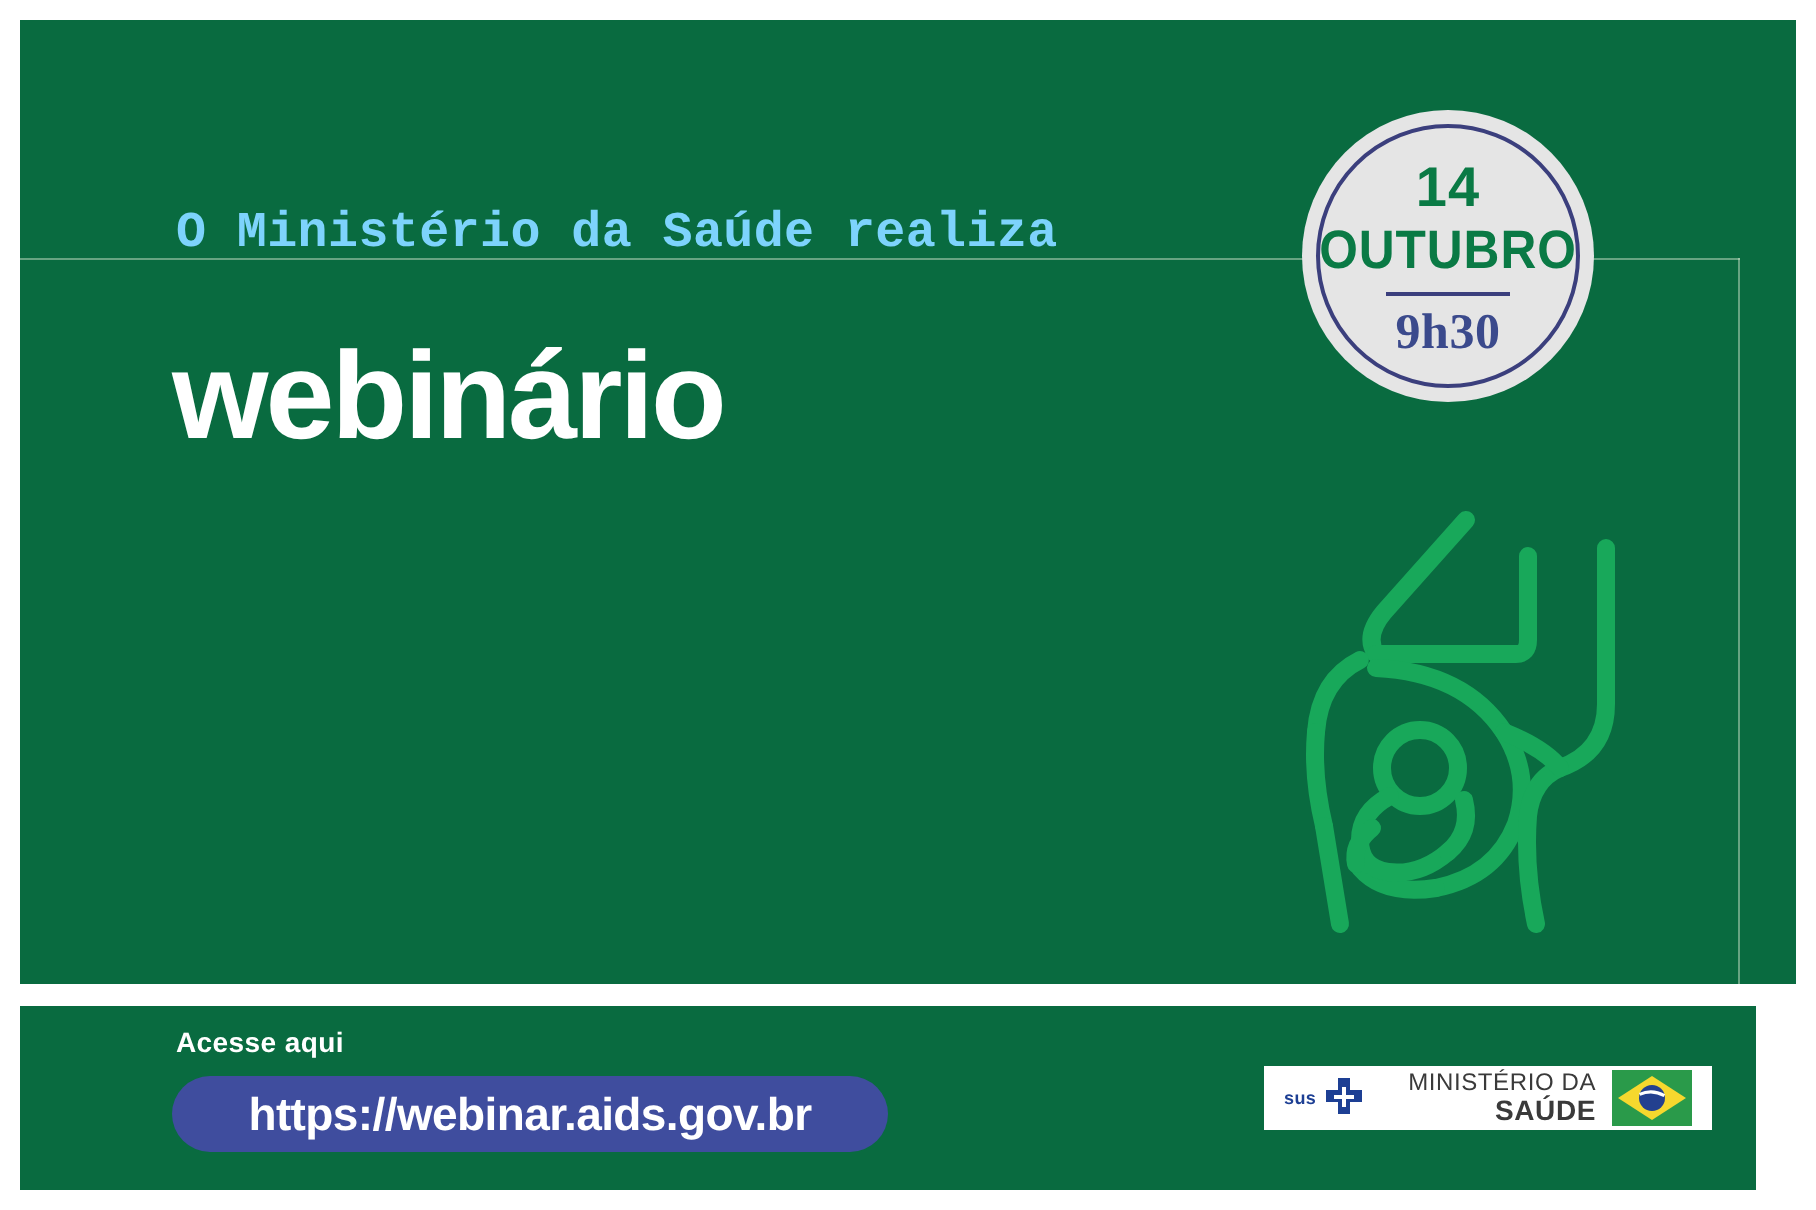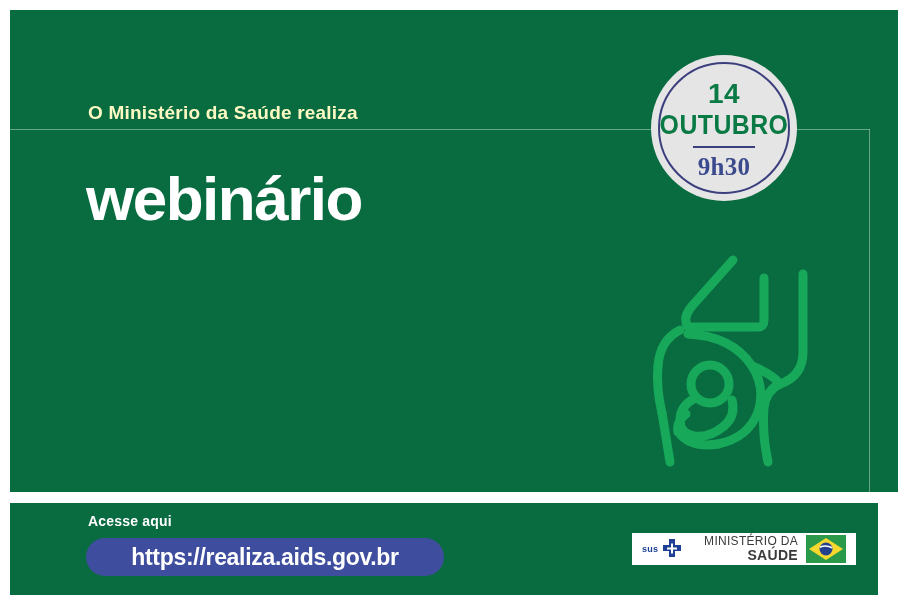--- a/index.html
+++ b/index.html
@@ -49,25 +49,26 @@
     width: 1px;
     height: 363px;
     background: rgba(220, 235, 210, 0.45);
   }
 
   
   .eyebrow {
     position: absolute;
     left: 78px;
     top: 92px;
-    font-size: 19px;
-    font-weight: bold;
-    color: #fef9c3;
+    font-size: 25px;
+    font-weight: bold;
+    color: #7dd3fc;
     letter-spacing: 0.2px;
     white-space: nowrap;
+    font-family: Liberation Mono, monospace;
   }
 
   
   .webinario {
     position: absolute;
     left: 76px;
     top: 158px;
     font-size: 62px;
     font-weight: bold;
     color: #ffffff;
@@ -300,21 +301,21 @@
       </svg>
     </div>
 
   </div>
 
   <div class="footer-panel">
 
     <div class="acesse">Acesse aqui</div>
 
     <div class="url-pill">
-      <span>https://realiza.aids.gov.br</span>
+      <span>https://webinar.aids.gov.br</span>
     </div>
 
   </div>
 
   <div class="logo-lockup">
 
     <div class="sus-mark">
       <span class="sus-word">sus</span>
       <svg width="24" height="24" viewBox="0 0 24 24">
         <path d="M9 2 H15 V8 H21 V14 H15 V20 H9 V14 H3 V8 H9 Z" fill="#1d3f94"></path>

